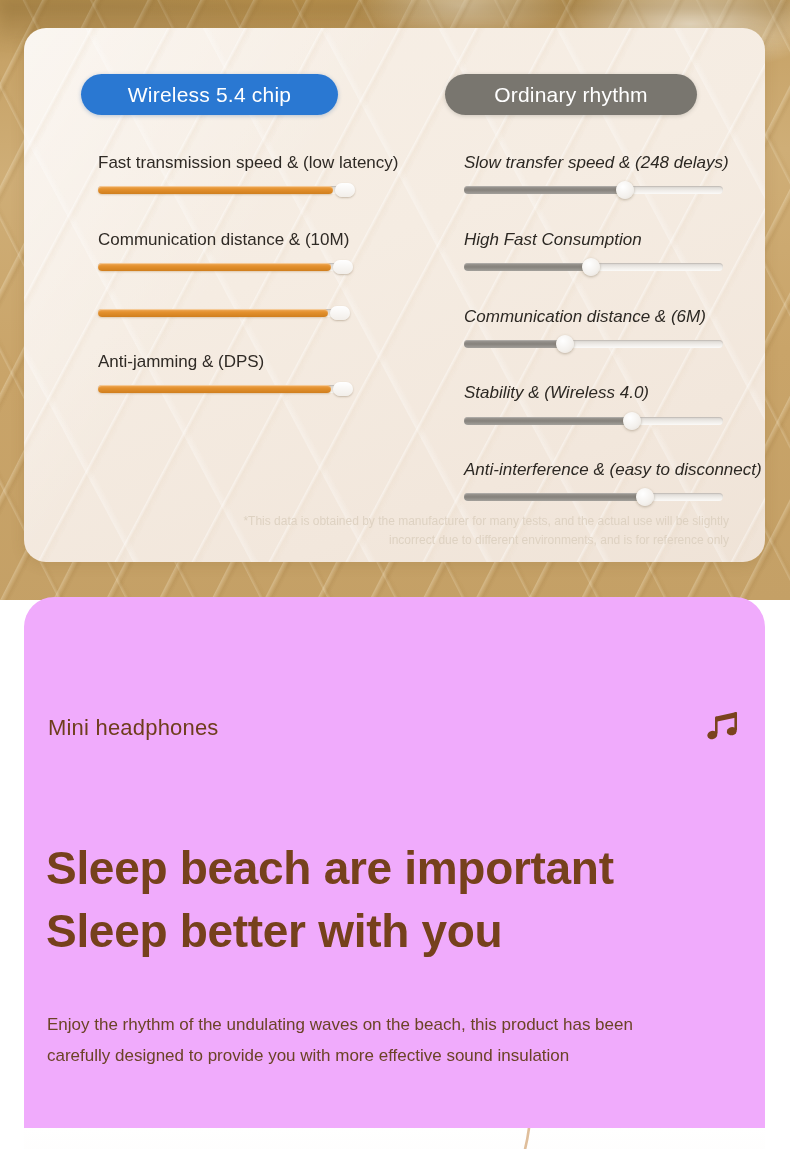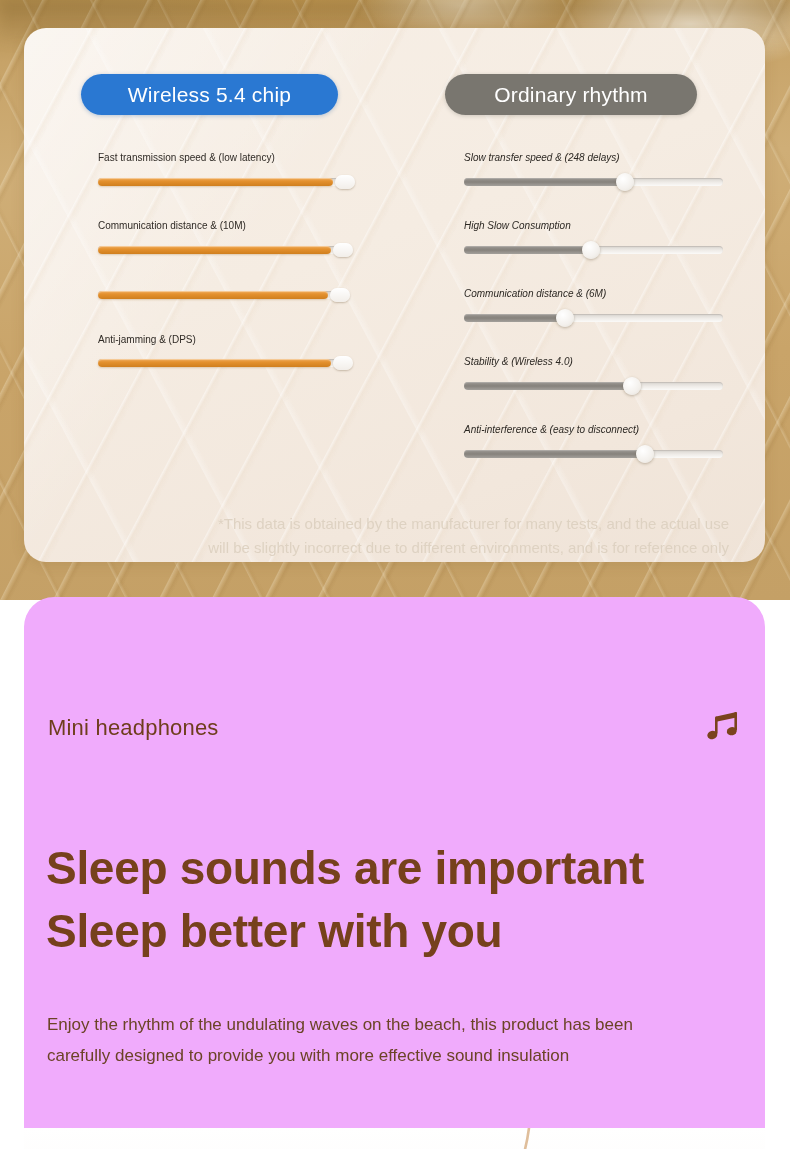--- a/index.html
+++ b/index.html
@@ -116,21 +116,21 @@
 
   
   .col { position: absolute; top: 124px; }
   .col-left  { left: 74px;  width: 250px; }
   .col-right { left: 440px; width: 259px; }
 
   .metric { margin-bottom: 31.5px; }
   .metric:last-child { margin-bottom: 0; }
 
   .metric-label {
-    font-size: 10px;
+    font-size: 17px;
     color: #2f2a25;
     line-height: 1.25;
     white-space: nowrap;
     margin-bottom: 10px;
   }
   .col-right .metric-label { color: #2c2823; font-style: italic; }
 
   
   .slider {
     position: relative;
@@ -181,21 +181,21 @@
     box-shadow: 0 1px 3px rgba(110,95,70,.42);
   }
 
   
   .footnote {
     position: absolute;
     left: 182px;
     top: 484px;
     width: 523px;
     text-align: right;
-    font-size: 15px;
+    font-size: 12px;
     line-height: 1.58;
     color: #ded2c2;
   }
 
   
   .bottom-panel {
     position: absolute;
     left: 24px;
     top: 597px;
     width: 741px;
@@ -339,21 +339,21 @@
         <div class="metric">
           <div class="metric-label">Slow transfer speed &amp; (248 delays)</div>
           <div class="slider slider-grey">
             <div class="track"></div>
             <div class="fill" style="width: 62%;"></div>
             <div class="thumb" style="left: 62%;"></div>
           </div>
         </div>
 
         <div class="metric">
-          <div class="metric-label">High Slow Consumption</div>
+          <div class="metric-label">High Fast Consumption</div>
           <div class="slider slider-grey">
             <div class="track"></div>
             <div class="fill" style="width: 49%;"></div>
             <div class="thumb" style="left: 49%;"></div>
           </div>
         </div>
 
         <div class="metric">
           <div class="metric-label">Communication distance &amp; (6M)</div>
           <div class="slider slider-grey">
@@ -399,21 +399,21 @@
             <rect x="8.0" y="6.4" width="2.6" height="17.6" rx="1.1"></rect>
             <rect x="27.4" y="2.0" width="2.6" height="18.6" rx="1.1"></rect>
             <ellipse cx="5.3" cy="25.0" rx="5.0" ry="4.1" transform="rotate(-14 5.3 25.0)"></ellipse>
             <ellipse cx="24.8" cy="21.2" rx="5.0" ry="4.1" transform="rotate(-14 24.8 21.2)"></ellipse>
           </g>
         </svg>
       </div>
     </div>
 
     <div class="headline">
-      <span>Sleep sounds are important</span>
+      <span>Sleep beach are important</span>
       <span>Sleep better with you</span>
     </div>
 
     <div class="body-copy">Enjoy the rhythm of the undulating waves on the beach, this product has been carefully designed to provide you with more effective sound insulation</div>
 
     <div class="bed-photo">
       <svg class="cable" viewBox="0 0 741 120" preserveAspectRatio="none">
         <path d="M505 0 C500 38 486 62 478 86 C471 108 486 120 504 116 C520 112 520 96 506 94" fill="none" stroke="#d9b389" stroke-width="2.6" stroke-linecap="round" opacity="0.85"></path>
         <path d="M690 108 C712 100 730 104 741 112" fill="none" stroke="#d9b389" stroke-width="2.6" stroke-linecap="round" opacity="0.6"></path>
       </svg>

